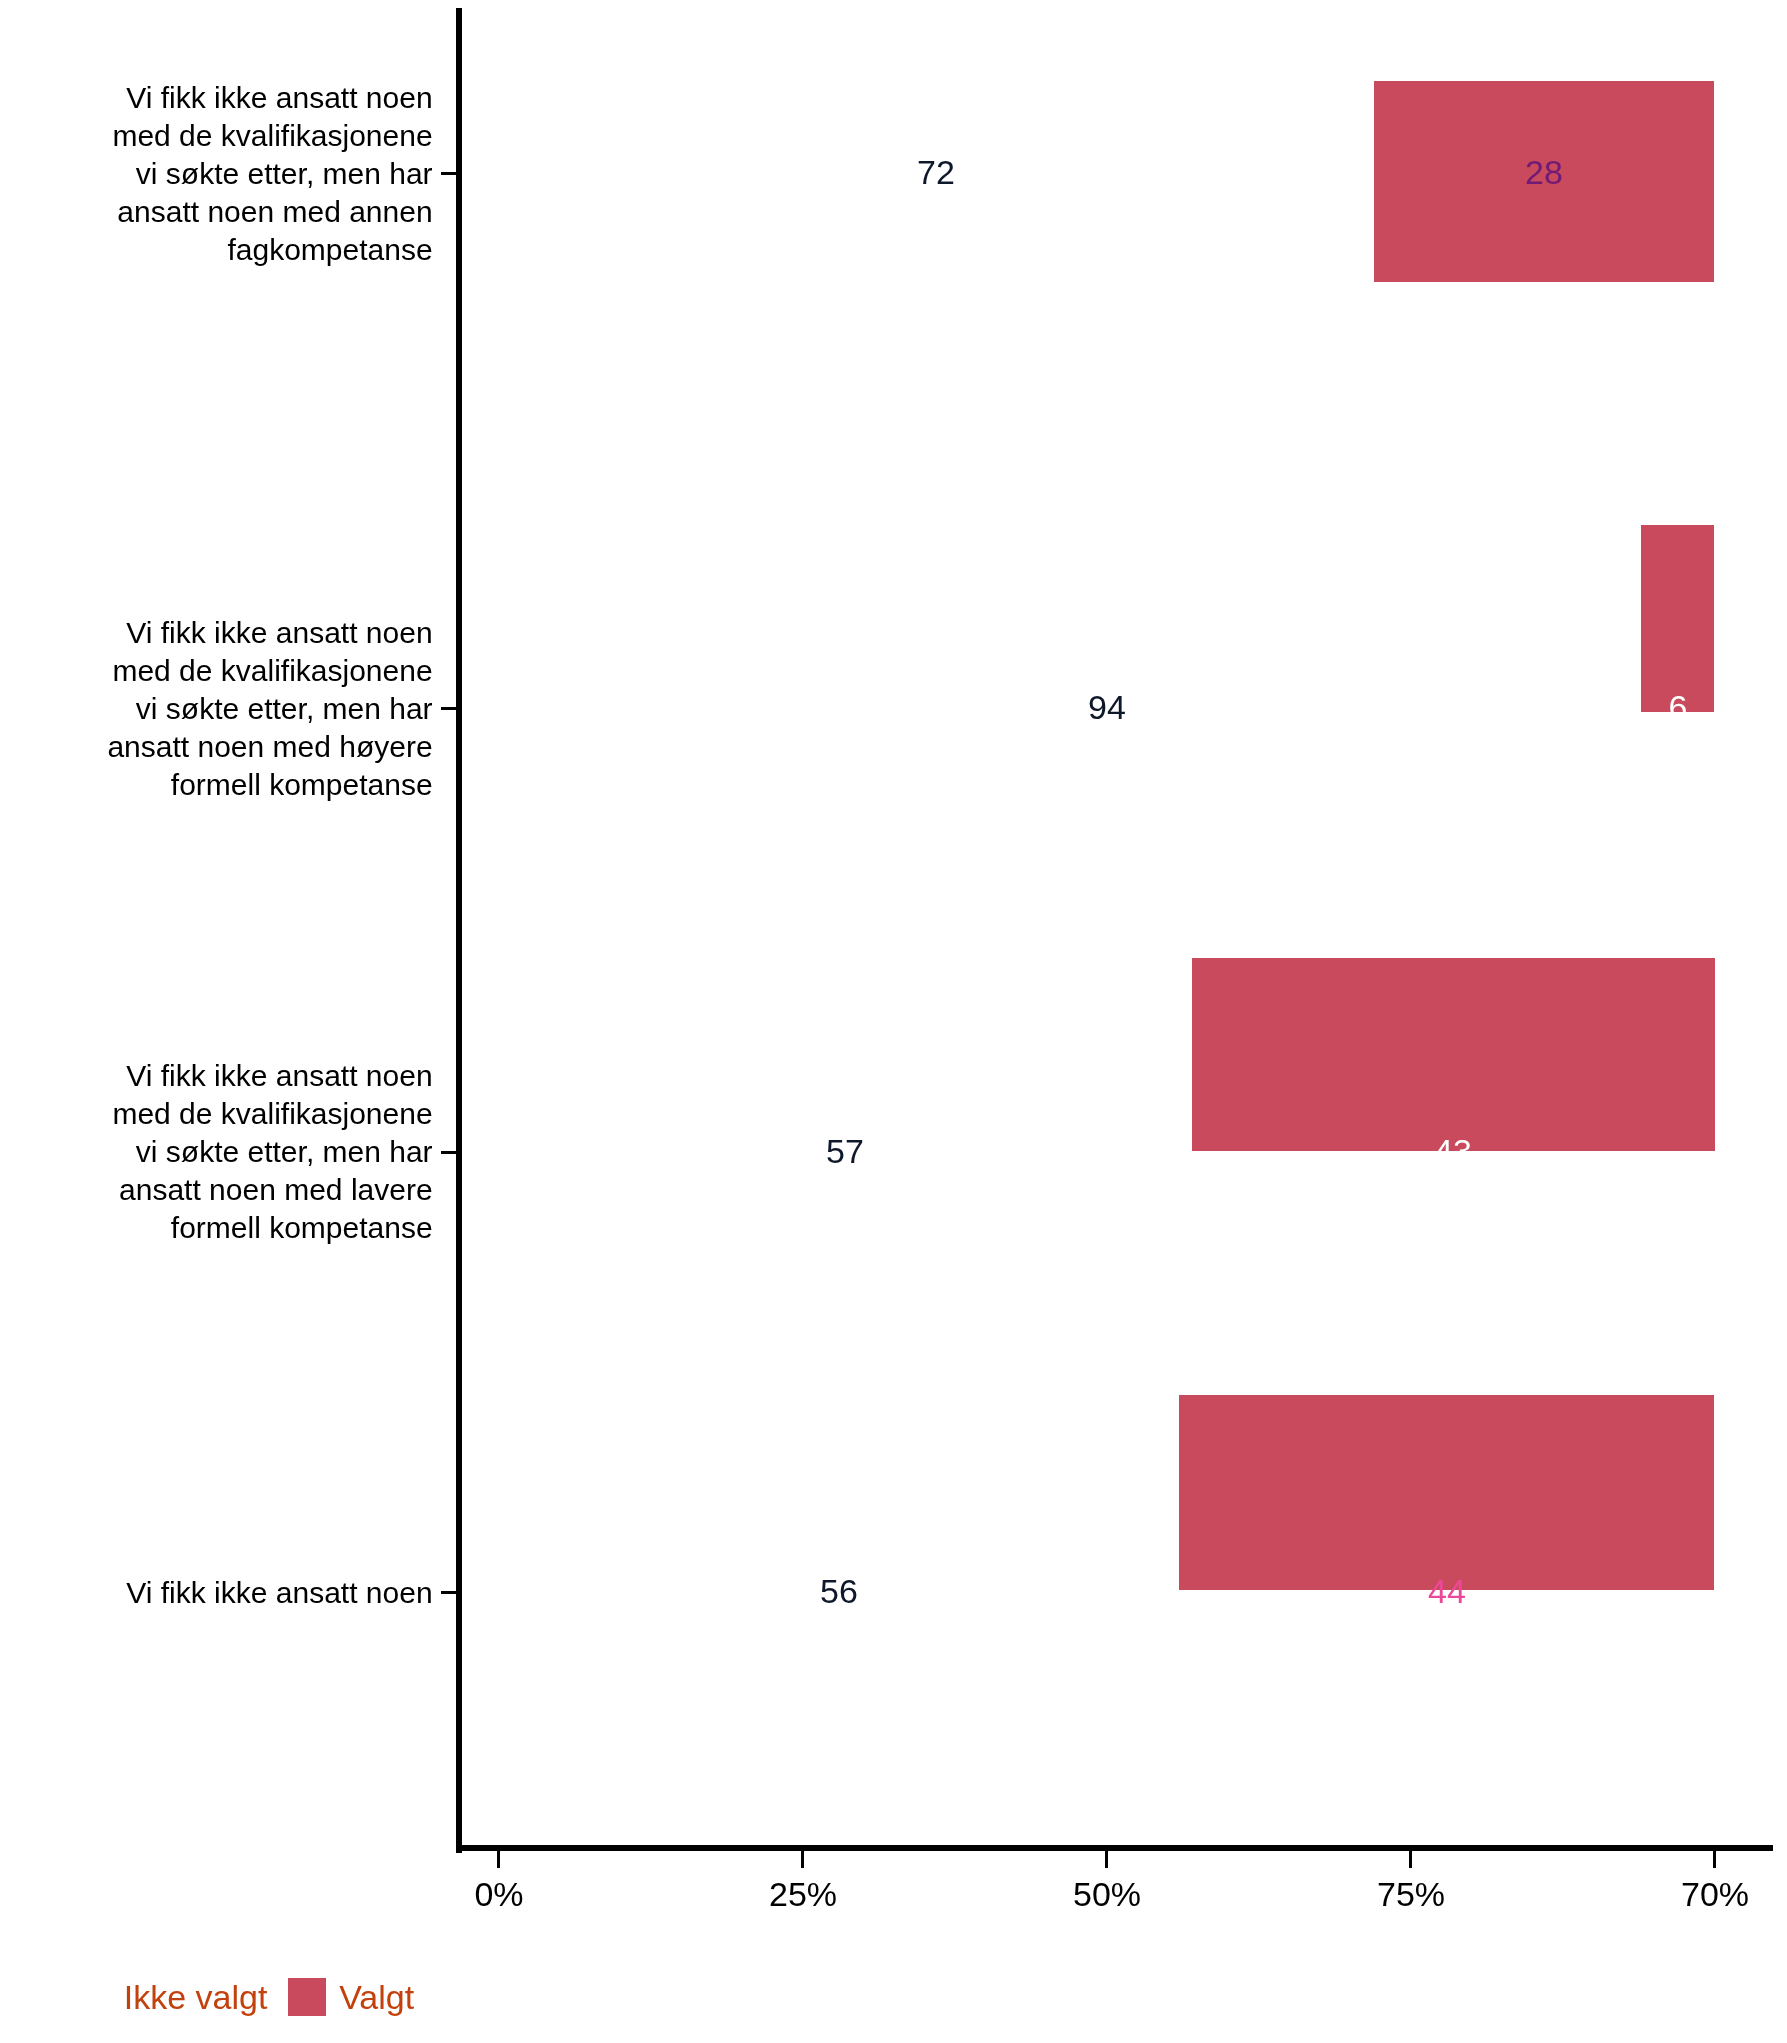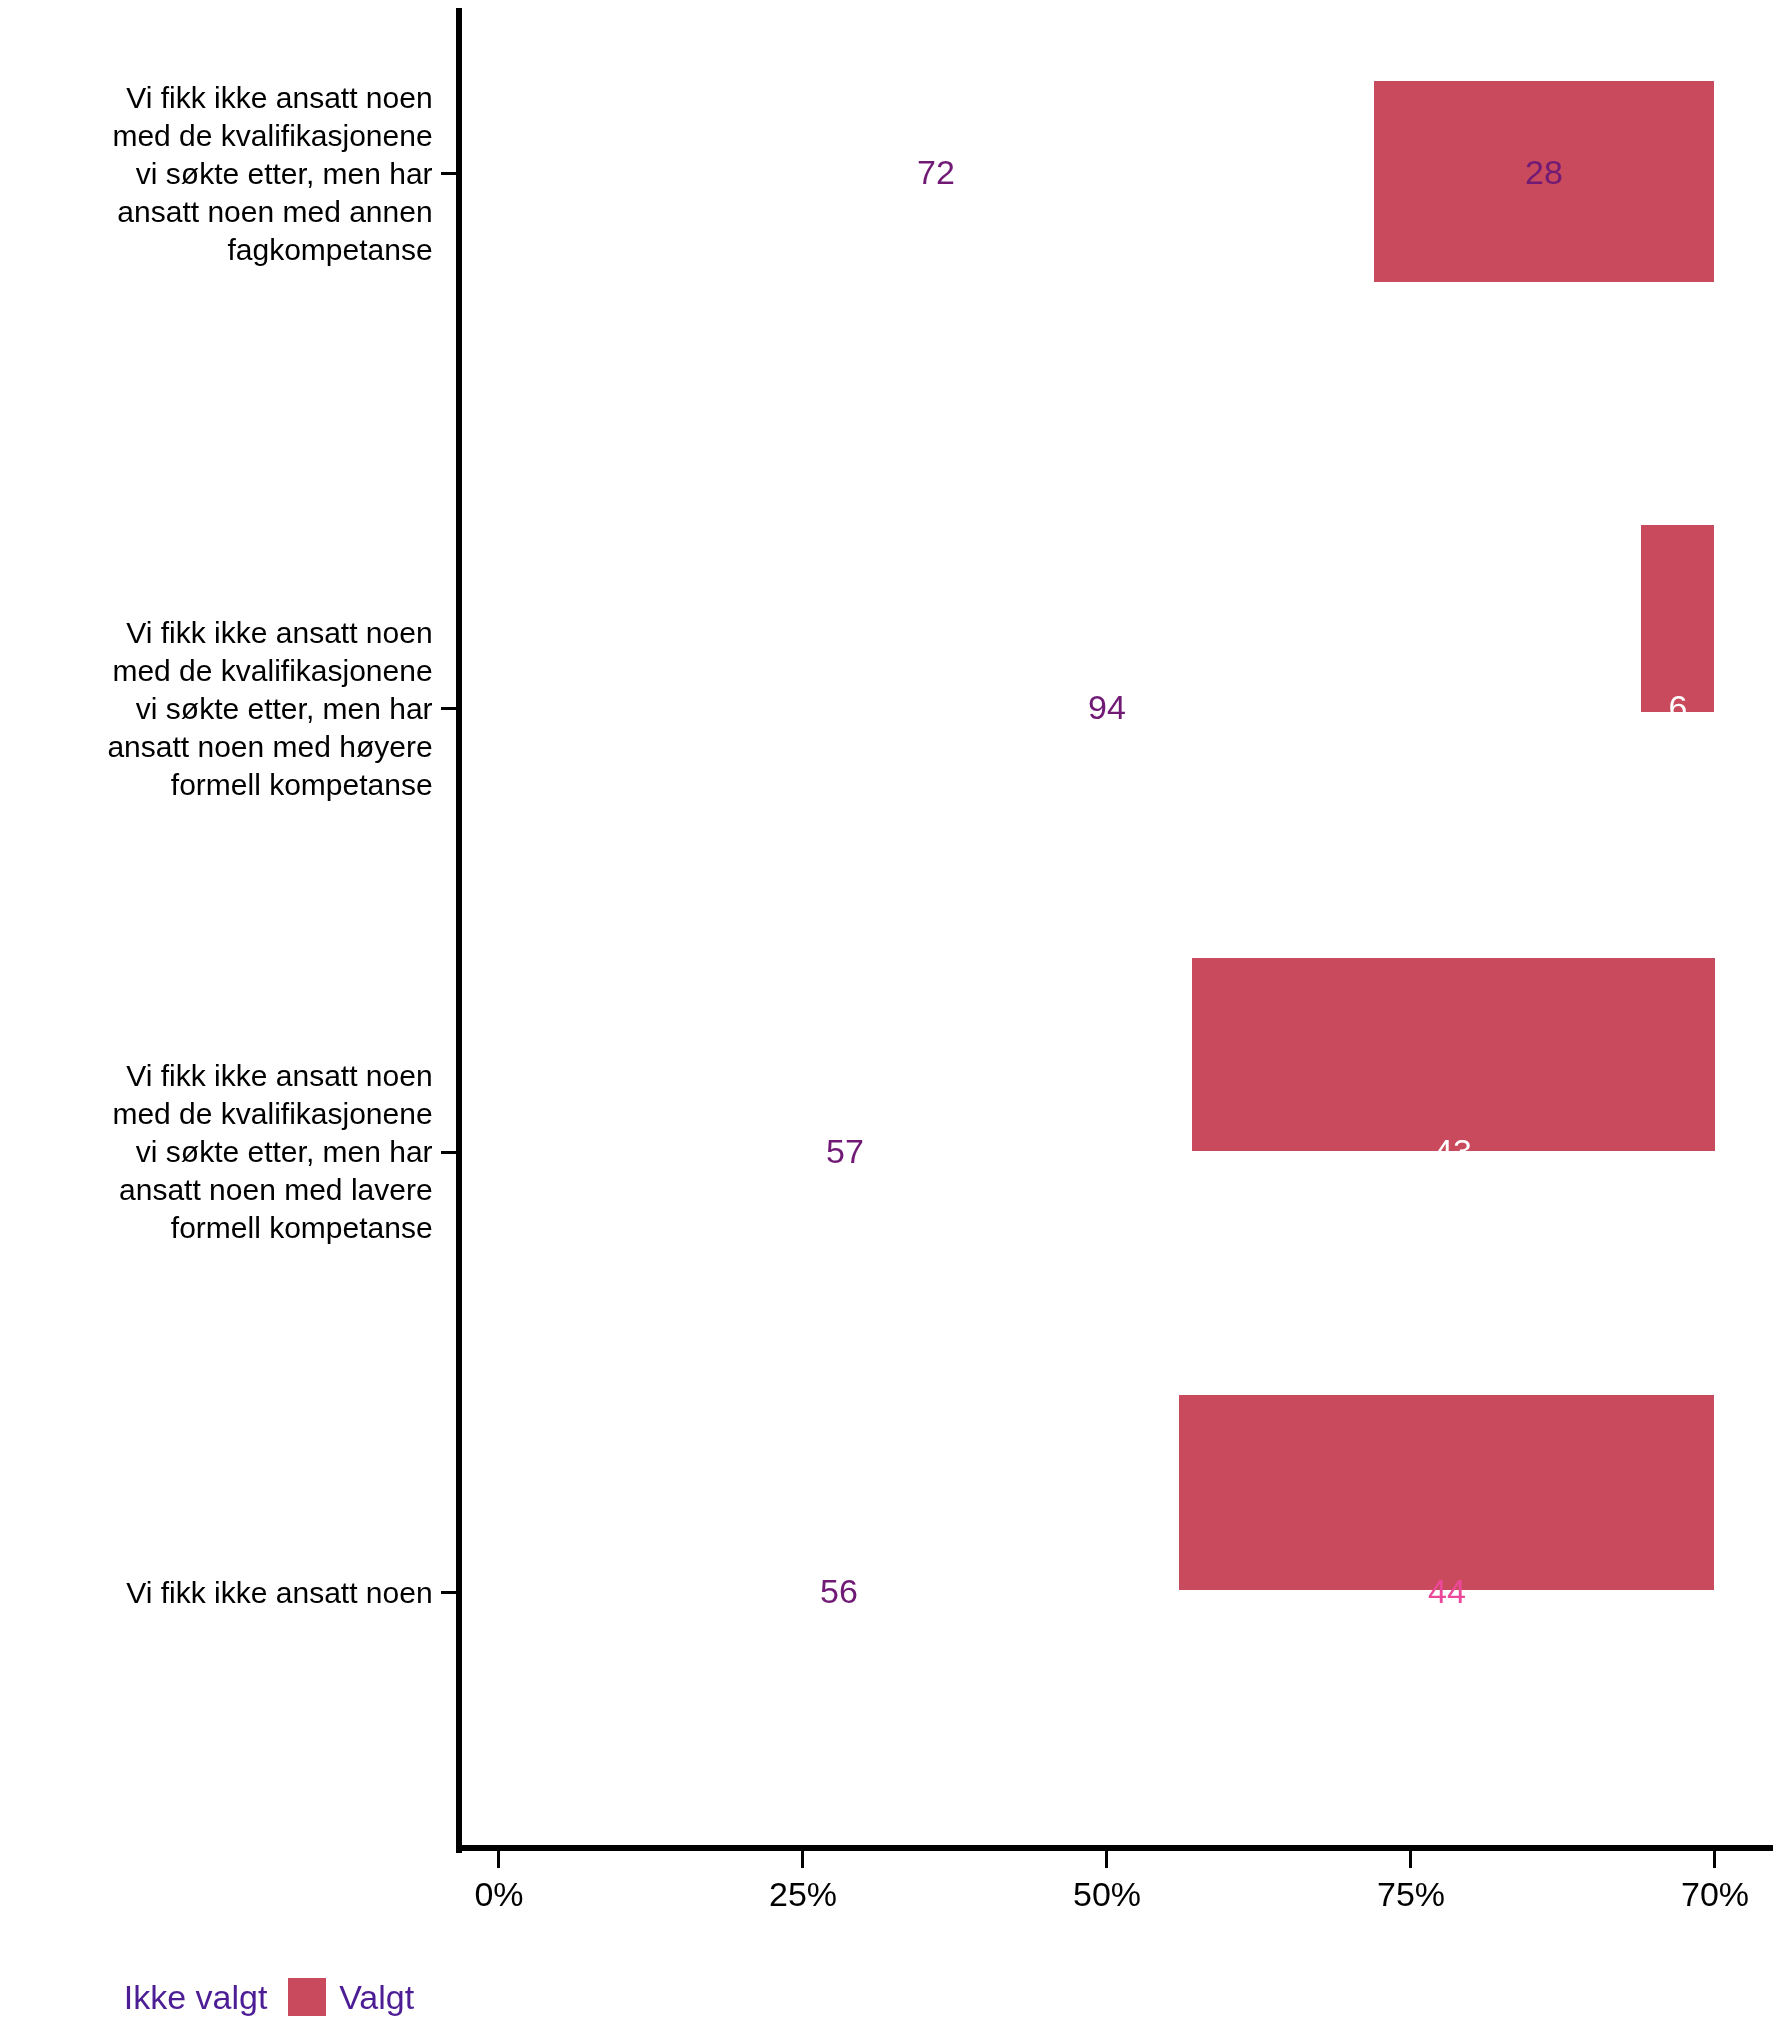--- a/index.html
+++ b/index.html
@@ -101,21 +101,21 @@
   }
   .bar-value {
     position: absolute;
     font-size: 34px;
     line-height: 40px;
     color: #ffffff;
     transform: translate(-50%, -50%);
     white-space: nowrap;
   }
   .bar-value.outside {
-    color: #701a75;
+    color: #0f172a;
   }
 
   
   .legend {
     position: absolute;
     left: 0;
     top: 1957px;
     width: 1788px;
     height: 80px;
     display: flex;
@@ -131,21 +131,21 @@
   }
   .legend-swatch {
     width: 38px;
     height: 38px;
     margin-right: 12.8px;
     flex: 0 0 auto;
   }
   .legend-label {
     font-size: 34px;
     line-height: 40px;
-    color: #4c1d95;
+    color: #c2410c;
     white-space: nowrap;
   }
 </style>
 </head>
 <body>
 
 <div id="figure">
 
   <div class="ylabels">
     <div class="ylabel" style="top:174px;">Vi fikk ikke ansatt noen

